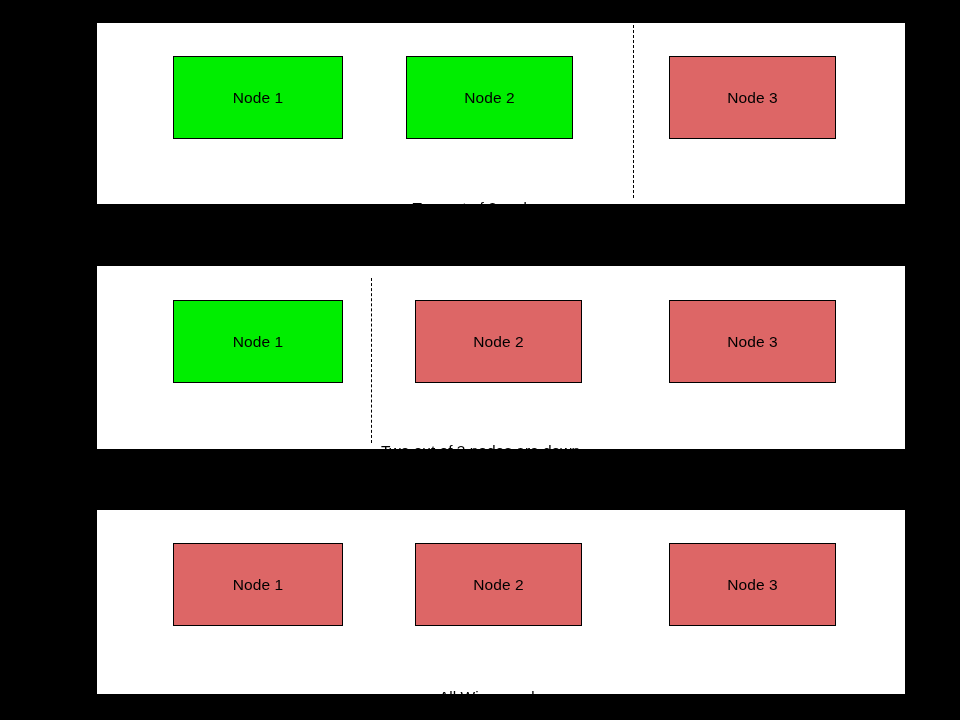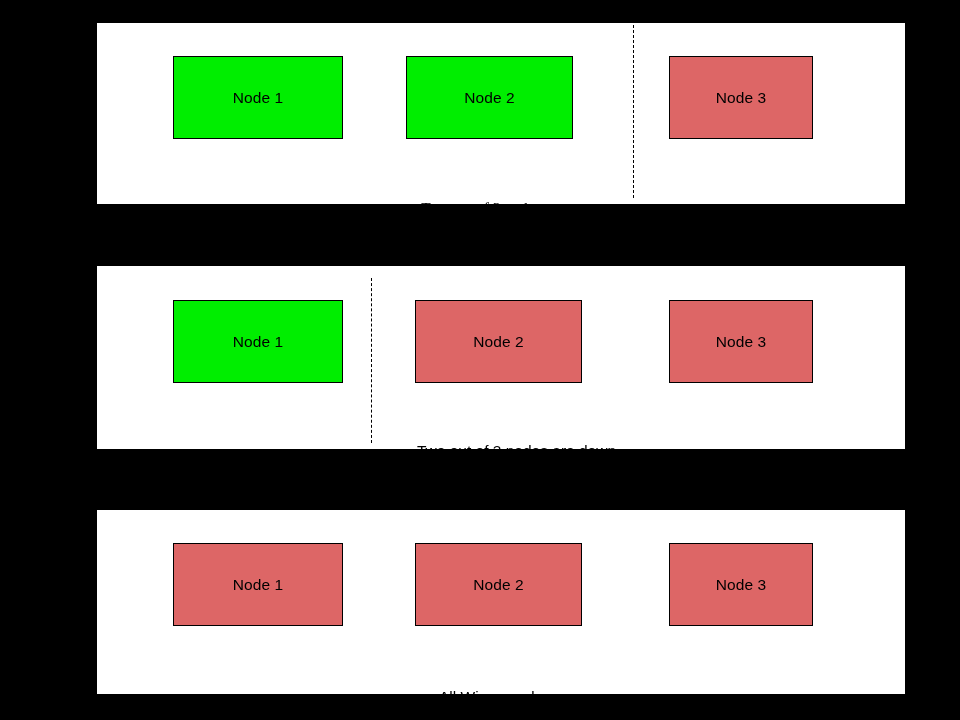--- a/index.html
+++ b/index.html
@@ -41,21 +41,21 @@
     font-size: 15.5px;
     font-family: "Liberation Sans", sans-serif;
     letter-spacing: 0.1px;
   }
   .node-up   { background: #00ee00; }
   .node-down { background: #dd6666; }
 
   
   .slot-1 { left: 64px;  width: 170px; margin-left: 12px; }
   .slot-2 { left: 309px; width: 167px; }
-  .slot-3 { left: 572px; width: 144px; }
+  .slot-3 { left: 572px; width: 167px; }
 
   
   .slot-2b { left: 318px; width: 167px; }
 
   .row-p1 { top: 33px;  height: 83px; }
   .row-p2 { top: 34px;  height: 83px; }
   .row-p3 { top: 33px;  height: 83px; }
 
   .divider {
     position: absolute;
@@ -69,24 +69,24 @@
     position: absolute;
     color: #000000;
     font-size: 15.5px;
     line-height: 23px;
     white-space: pre;
     font-family: "Liberation Sans", sans-serif;
   }
   .caption-line { display: block; }
 
   .caption-p1 { left: 0; top: 127px; width: 808px; text-align: center; }
-  .caption-p1 .caption-line:first-child { padding-left: 2px; font-family: Liberation Serif, serif; }
+  .caption-p1 .caption-line:first-child { padding-left: 2px; }
   .caption-p1 .caption-line:last-child  { padding-left: 2px; }
 
-  .caption-p2 { left: 281px; top: 127px; text-align: left; margin-left: 36px; }
+  .caption-p2 { left: 281px; top: 127px; text-align: left; }
   .caption-p2 .caption-line:first-child { padding-left: 3px; }
 
   .caption-p3 { left: 0; top: 129px; width: 808px; text-align: center; }
 </style>
 </head>
 <body>
 
 <div class="stage">
 
   <div class="panel panel-1">

